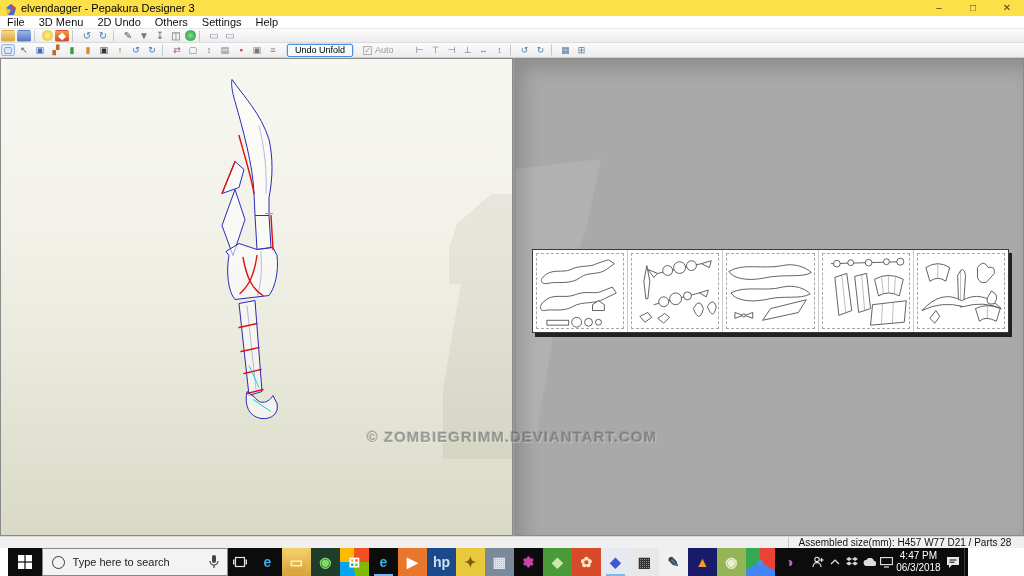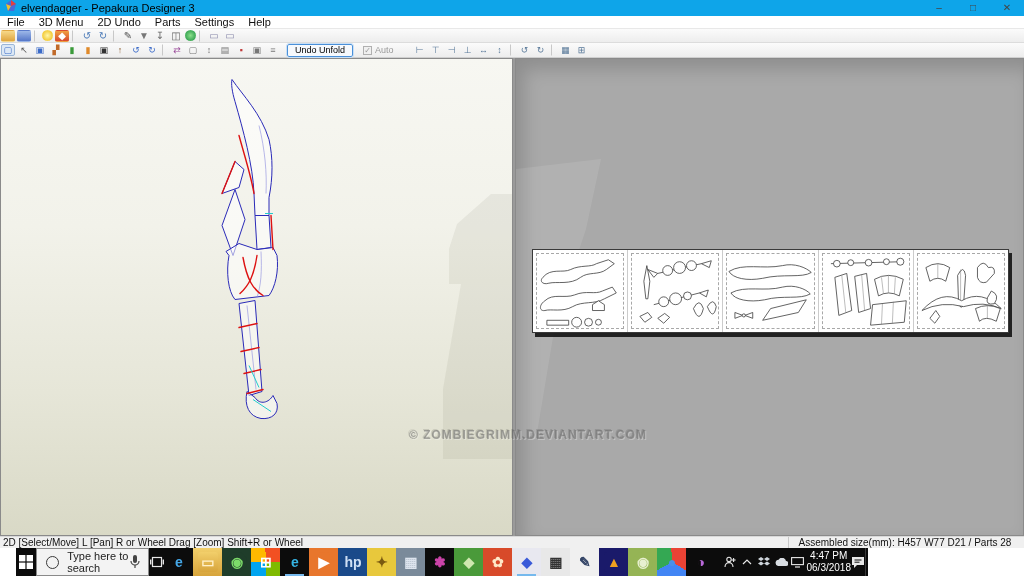--- a/index.html
+++ b/index.html
@@ -1,20 +1,20 @@
 <!DOCTYPE html>
 <html><head>
 <meta charset="utf-8">
 <style>
   * { margin:0; padding:0; box-sizing:border-box; }
   html,body { width:1024px; height:576px; overflow:hidden; font-family:"Liberation Sans", sans-serif; }
   .app { position:absolute; inset:0; background:#fff; }
 
   
-  .titlebar { position:absolute; left:0; top:0; width:1024px; height:16px; background:#0ea5e9; display:flex; align-items:flex-start; }
+  .titlebar { position:absolute; left:0; top:0; width:1024px; height:16px; background:#fde047; display:flex; align-items:flex-end; }
   .titlebar .app-ico { width:12px; height:12px; margin:0 4px 0 5px; }
   .titlebar .title { font-size:11px; color:#000; line-height:16px; }
   .win-controls { position:absolute; right:0; top:0; height:16px; display:flex; }
   .win-controls span { width:34px; text-align:center; font-size:10px; color:#444; line-height:15px; cursor:default; }
 
   
   .menubar { position:absolute; left:0; top:16px; width:1024px; height:13px; background:#ffffff; display:flex; align-items:center; border-bottom:1px solid #e8e8e8; }
   .menu-item { font-size:11px; color:#111; padding:0 7px; line-height:13px; }
 
   
@@ -42,29 +42,29 @@
 
   .pagestrip { position:absolute; left:16px; top:190px; width:477px; height:84px; background:#ffffff; border:1px solid #3a3a3a; box-shadow:3px 4px 0 rgba(10,10,10,0.85); display:flex; }
   .page { position:relative; flex:1 1 0; border-right:1px solid #cccccc; }
   .page:last-child { border-right:none; }
   .page::before { content:""; position:absolute; inset:3px; border:1px dashed #a8a8a8; }
   .page svg { position:absolute; inset:0; width:100%; height:100%; }
   .page path, .page circle, .page ellipse, .page line { fill:#ffffff; stroke:#3a3a3a; stroke-width:0.8; }
   .page line { fill:none; }
   .page .thin { stroke-width:0.5; stroke:#777; fill:none; }
 
-  .watermark-text { position:absolute; left:348px; top:370px; width:360px; text-align:center; font-size:12px; font-weight:bold; letter-spacing:1px; color:rgba(105,105,105,0.55); text-shadow:1px 1px 0 rgba(255,255,255,0.28), -1px -1px 0 rgba(0,0,0,0.12); pointer-events:none; }
+  .watermark-text { position:absolute; left:332px; top:370px; width:360px; text-align:center; font-size:15px; font-weight:bold; letter-spacing:1px; color:rgba(105,105,105,0.55); text-shadow:1px 1px 0 rgba(255,255,255,0.28), -1px -1px 0 rgba(0,0,0,0.12); pointer-events:none; }
 
   
   .statusbar { position:absolute; left:0; top:536px; width:1024px; height:12px; background:#f0f0f0; border-top:1px solid #d8d8d8; font-size:10px; color:#111; }
   .status-left { position:absolute; left:3px; top:0; line-height:12px; }
   .status-right { position:absolute; left:788px; right:3px; top:0; line-height:12px; text-align:center; border-left:1px solid #c8c8c8; }
 
   
-  .taskbar { position:absolute; left:16px; top:548px; width:852px; height:28px; background:#0c0c0c; display:flex; align-items:stretch; }
+  .taskbar { position:absolute; left:8px; top:548px; width:960px; height:28px; background:#0c0c0c; display:flex; align-items:stretch; }
   .tb-start { width:40px; display:flex; align-items:center; justify-content:center; }
   .tb-search { width:222px; background:#f3f3f3; border:1px solid #8a8a8a; display:flex; align-items:center; }
   .tb-search .ring { width:13px; height:13px; border:1.5px solid #3a3a3a; border-radius:50%; margin:0 8px 0 9px; }
   .tb-search .ph { font-size:11px; color:#222; flex:1; }
   .tb-search .mic { margin-right:8px; }
   .tb-taskview { width:30px; display:flex; align-items:center; justify-content:center; }
   .tb-apps { display:flex; }
   .tb-app { width:29px; display:flex; align-items:center; justify-content:center; position:relative; }
   .tb-app .ico { width:20px; height:20px; display:flex; align-items:center; justify-content:center; font-size:14px; font-weight:bold; border-radius:3px; }
   .tb-app.circle .ico { border-radius:50%; }
@@ -93,21 +93,21 @@
       <span>□</span>
       <span>✕</span>
     </div>
   </div>
 
   <div class="menubar">
 
   <span class="menu-item">File</span>
       <span class="menu-item">3D Menu</span>
       <span class="menu-item">2D Undo</span>
-      <span class="menu-item">Parts</span>
+      <span class="menu-item">Others</span>
       <span class="menu-item">Settings</span>
       <span class="menu-item">Help</span>
     </div>
 
   <div class="toolbar tb1">
 
   <span class="tbicon" style="background: linear-gradient(rgb(247, 217, 138), rgb(223, 165, 63));"></span>
       <span class="tbicon" style="background: linear-gradient(rgb(157, 184, 232), rgb(85, 119, 200));"></span>
       <span class="tbicon sep"></span>
       <span class="tbicon circle" style="background: radial-gradient(rgb(255, 246, 168), rgb(240, 192, 32));"></span>
@@ -300,21 +300,20 @@
             <path d="M16,70 l6,-8 4,6 -5,7 z"></path>
           </svg>
         </div>
       </div>
     </div>
 
     <div class="watermark-text">© ZOMBIEGRIMM.DEVIANTART.COM</div>
   </div>
 
   <div class="statusbar">
-    <span class="status-left">2D [Select/Move] L [Pan] R or Wheel Drag [Zoom] Shift+R or Wheel</span>
     <span class="status-right">Assembled size(mm): H457 W77 D21 / Parts 28</span>
   </div>
 
   <div class="taskbar">
     <div class="tb-start">
       <svg width="14" height="14" viewBox="0 0 14 14">
         <rect x="0" y="0" width="6.4" height="6.4" fill="#fff"></rect>
           <rect x="7.6" y="0" width="6.4" height="6.4" fill="#fff"></rect>
         <rect x="0" y="7.6" width="6.4" height="6.4" fill="#fff"></rect>
           <rect x="7.6" y="7.6" width="6.4" height="6.4" fill="#fff"></rect>

